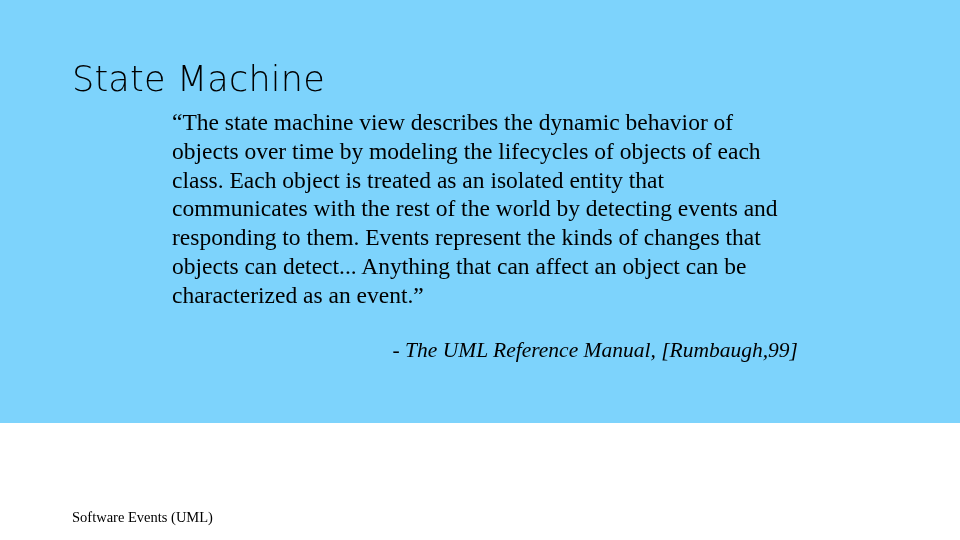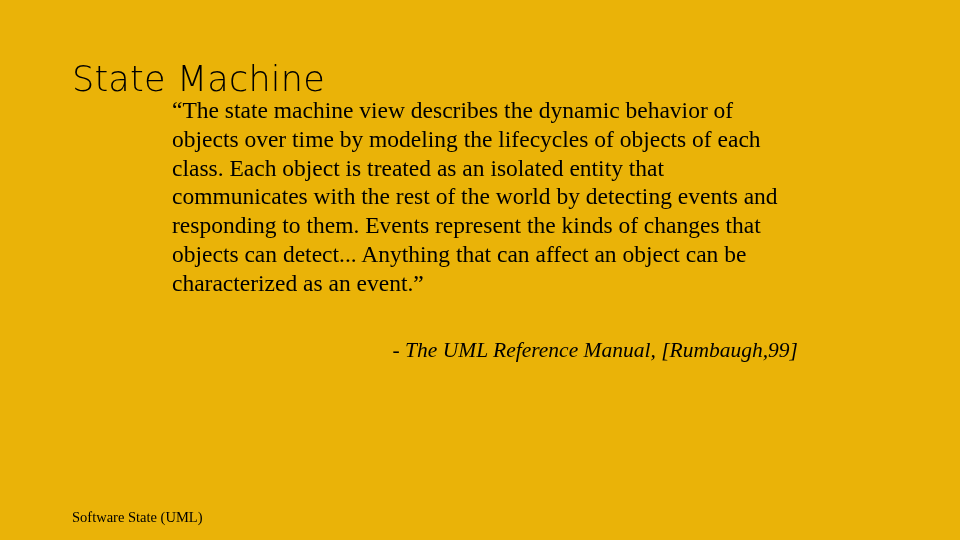--- a/index.html
+++ b/index.html
@@ -10,39 +10,39 @@
     width: 960px;
     height: 540px;
     background: #ffffff;
     overflow: hidden;
     font-family: "Liberation Serif", serif;
     color: #000000;
   }
   .slide {
     position: relative;
     width: 960px;
-    height: 540px;
-    background: #eab308;
+    height: 423px;
+    background: #7dd3fc;
   }
   .slide-title {
     position: absolute;
     left: 72px;
     top: 58px;
     font-family: "DejaVu Sans", sans-serif;
     font-weight: 300;
     font-size: 35px;
     line-height: 42px;
     letter-spacing: 0.2px;
     color: #000000;
     white-space: nowrap;
   }
   .quote-block {
     position: absolute;
     left: 172px;
-    top: 96px;
+    top: 108px;
     width: 626px;
   }
   .quote-text {
     font-family: "Liberation Serif", serif;
     font-size: 23.5px;
     line-height: 28.8px;
     color: #000000;
     text-align: left;
     margin: 0;
   }
@@ -75,15 +75,15 @@
 <div class="slide">
 
   <div class="slide-title">State Machine</div>
 
   <div class="quote-block">
     <p class="quote-text">“The state machine view describes the dynamic behavior of objects over time by modeling the lifecycles of objects of each class. Each object is treated as an isolated entity that communicates with the rest of the world by detecting events and responding to them. Events represent the kinds of changes that objects can detect... Anything that can affect an object can be characterized as an event.”</p>
   </div>
 
   <div class="attribution">- The UML Reference Manual, [Rumbaugh,99]</div>
 
-  <div class="footer">Software State (UML)</div>
+  <div class="footer">Software Events (UML)</div>
 
 </div>
 
 </body></html>

